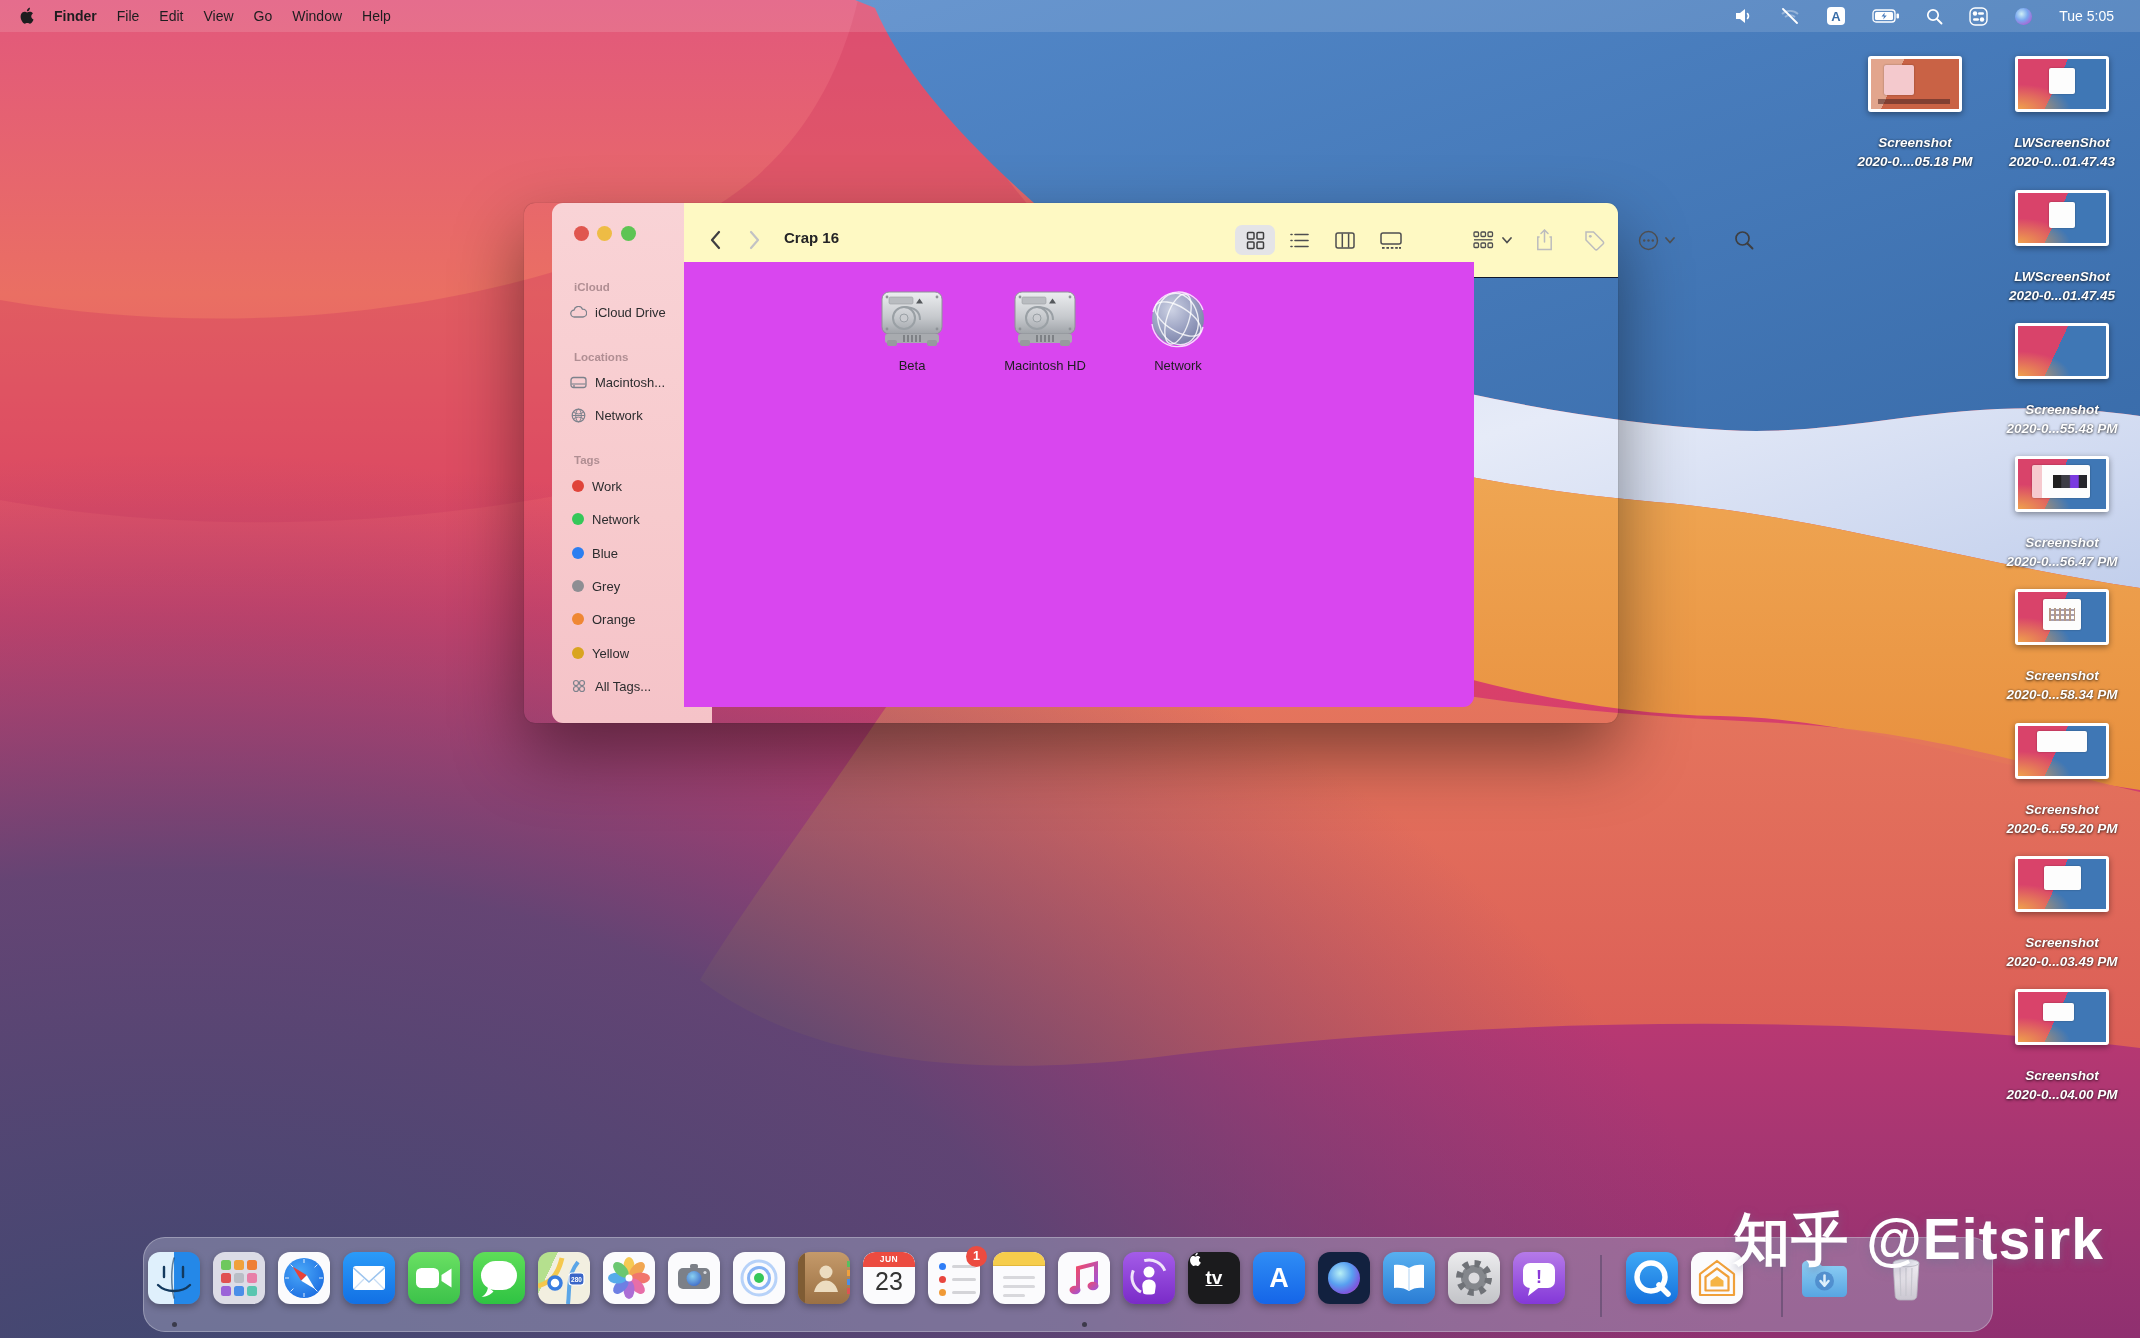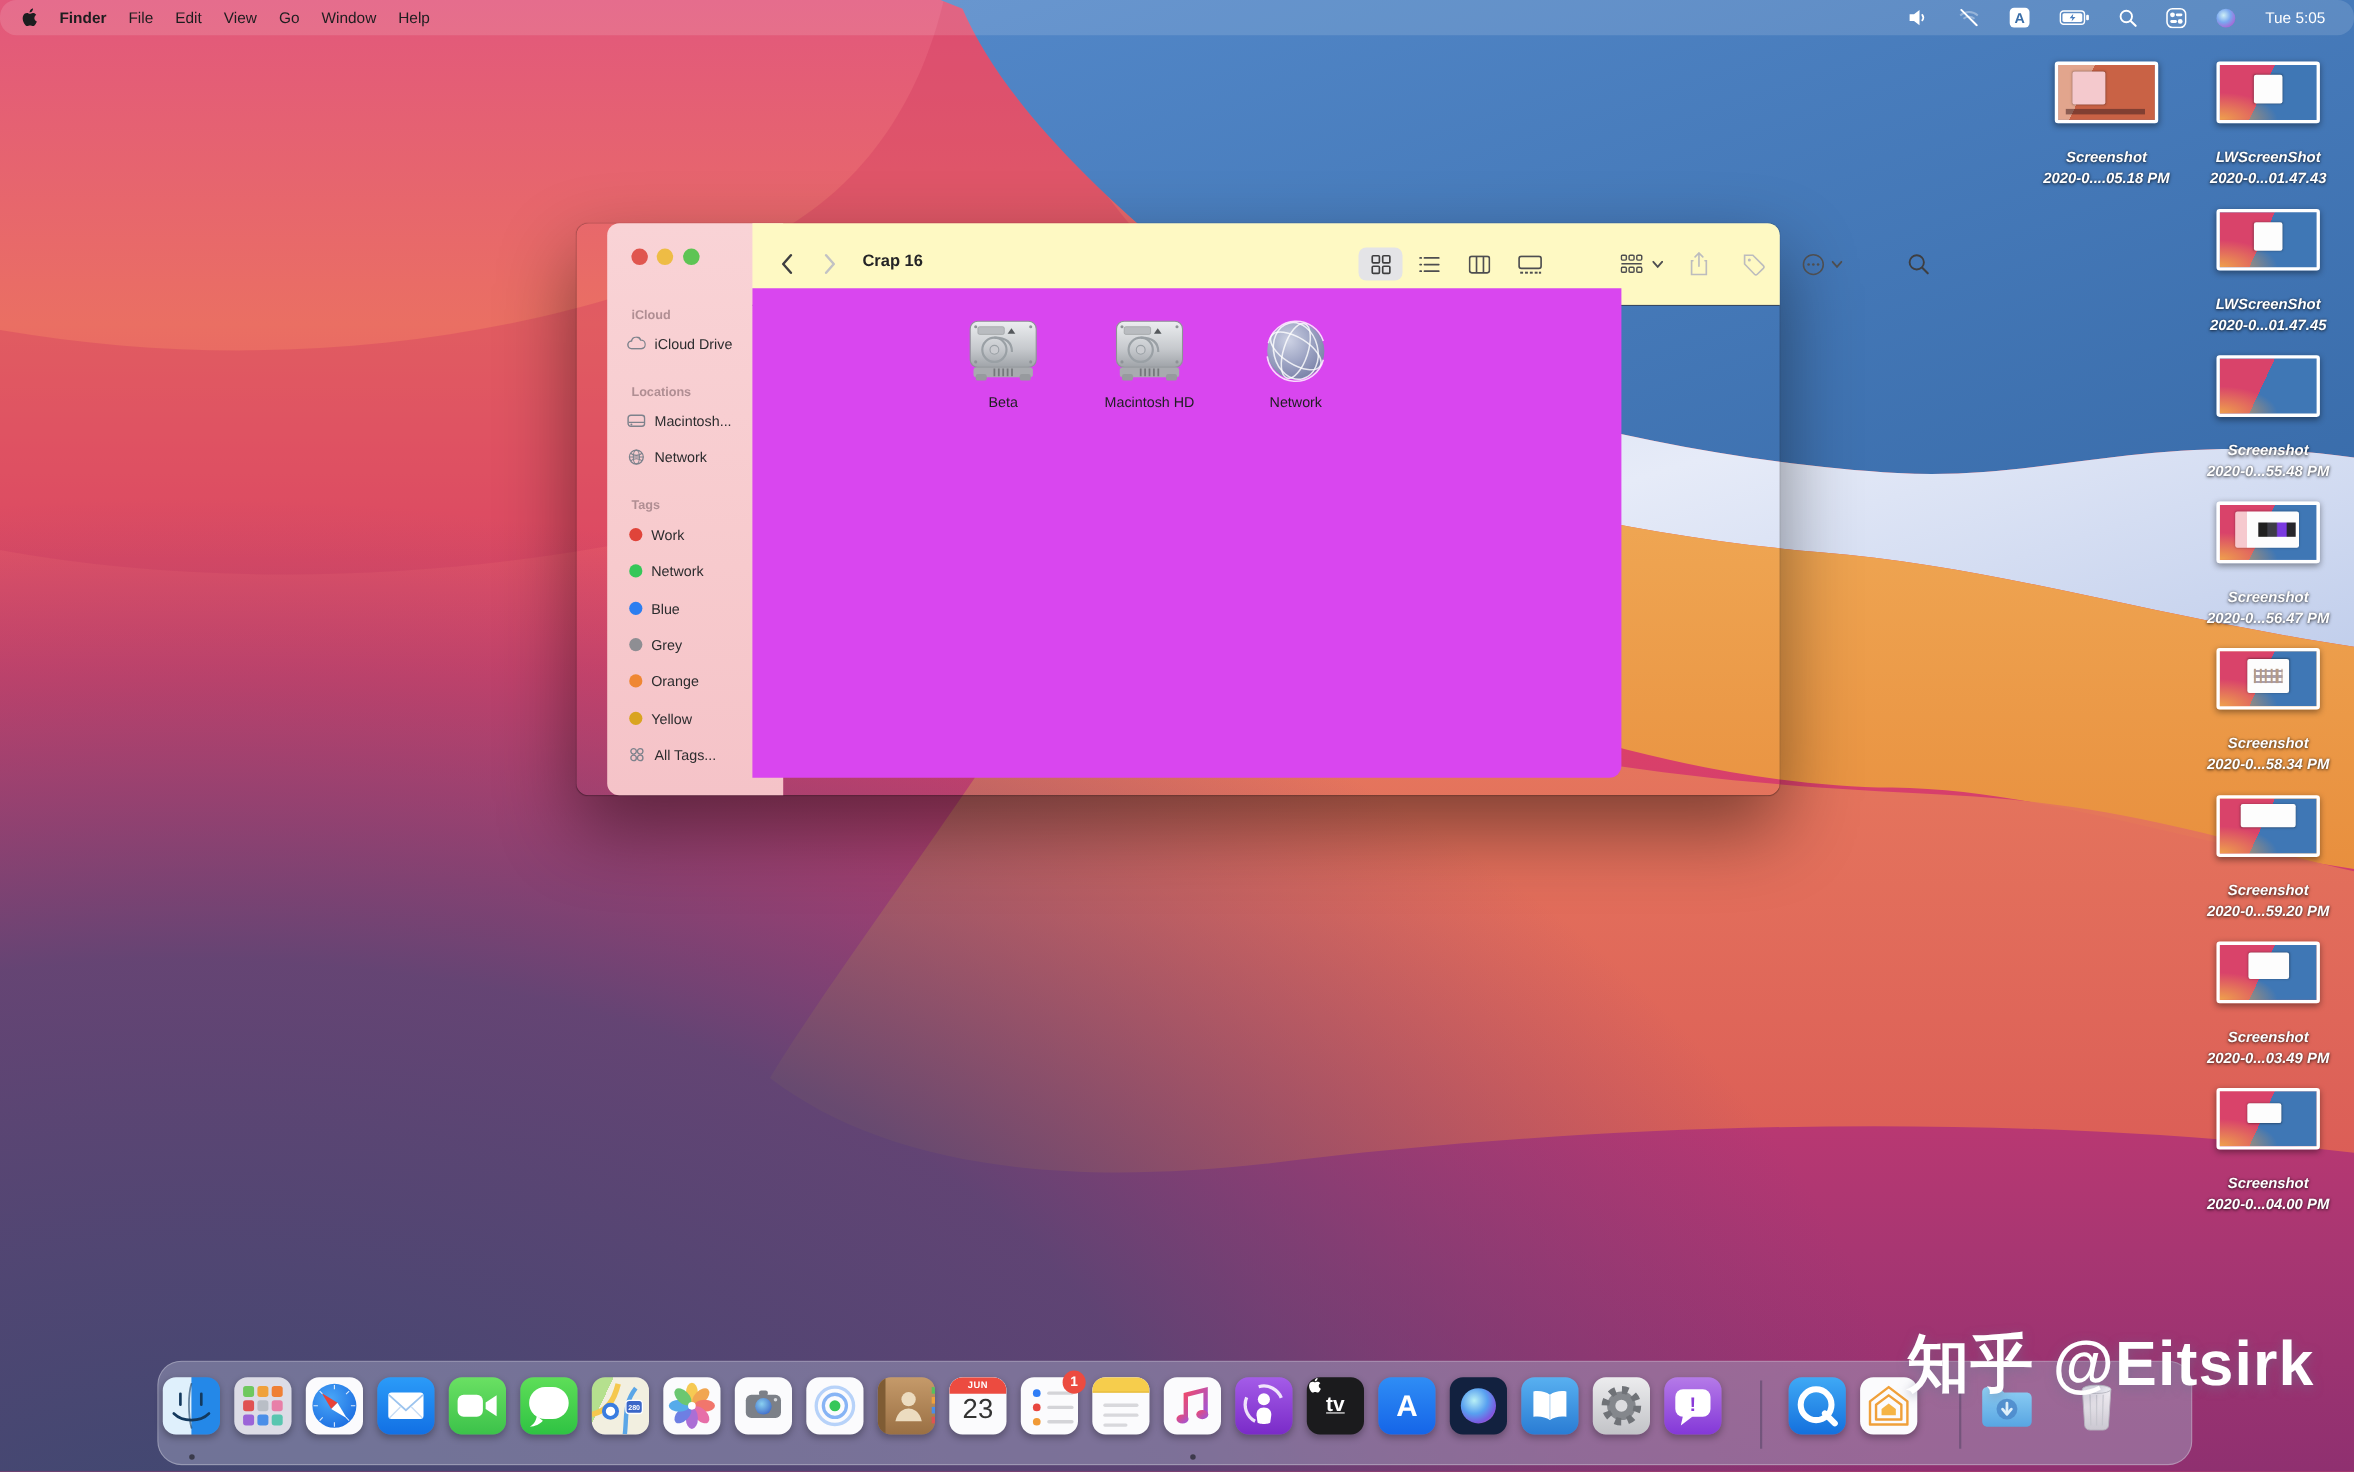--- a/index.html
+++ b/index.html
@@ -4,21 +4,21 @@
 <style>
   html,body{margin:0;padding:0;}
   body{width:2140px;height:1338px;position:relative;overflow:hidden;
        font-family:"Liberation Sans","DejaVu Sans",sans-serif;background:#c4456f;}
 
   
   #wallpaper{position:absolute;inset:0;width:2140px;height:1338px;}
 
   
   #menubar{position:absolute;left:0;top:0;width:2140px;height:32px;
-           background:rgba(255,255,255,.13);display:flex;align-items:center;z-index:30;border-radius:15px;}
+           background:rgba(255,255,255,.13);display:flex;align-items:center;z-index:30;}
   .mb-left{display:flex;align-items:center;gap:20px;padding-left:18px;color:#1d1d1f;font-size:14px;}
   .mb-item{cursor:default;}
   .mb-item.bold{font-weight:700;}
   .mb-right{margin-left:auto;display:flex;align-items:center;gap:26px;padding-right:26px;color:#fff;}
   .mb-clock{font-size:14px;font-weight:500;}
   .sic-w{display:flex;align-items:center;}
 
   
   #window{position:absolute;left:524px;top:203px;width:1094px;height:520px;border-radius:11px;
           box-shadow:0 30px 70px rgba(0,0,0,.45),0 0 1px rgba(0,0,0,.4);z-index:20;}
@@ -578,21 +578,21 @@
       <div>Screenshot</div>
       <div>2020-0...58.34 PM</div>
     </div>
 </div>
 <div class="dicon" style="left:1987px;top:723px">
   <div class="thumb v6">
       <span class="mw"></span>
     </div>
   <div class="dlab">
       <div>Screenshot</div>
-      <div>2020-0...59.20 PM</div>
+      <div>2020-6...59.20 PM</div>
     </div>
 </div>
 <div class="dicon" style="left:1987px;top:856px">
   <div class="thumb v7">
       <span class="mw"></span>
     </div>
   <div class="dlab">
       <div>Screenshot</div>
       <div>2020-0...03.49 PM</div>
     </div>

